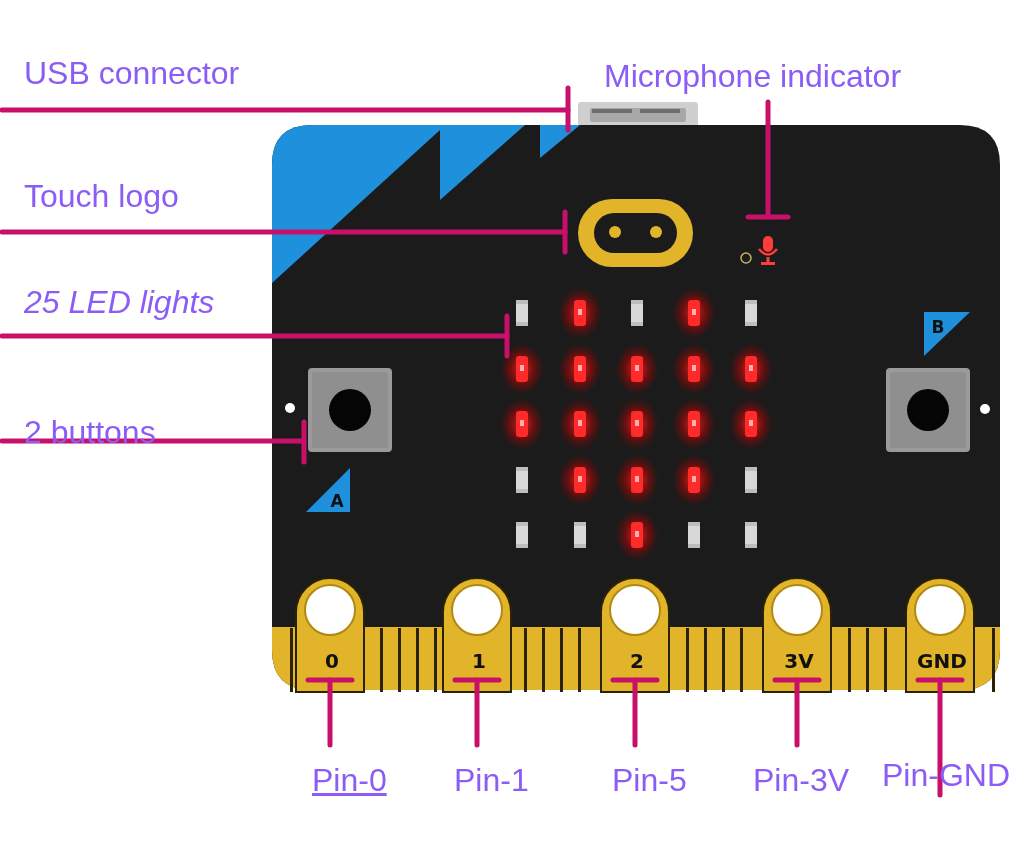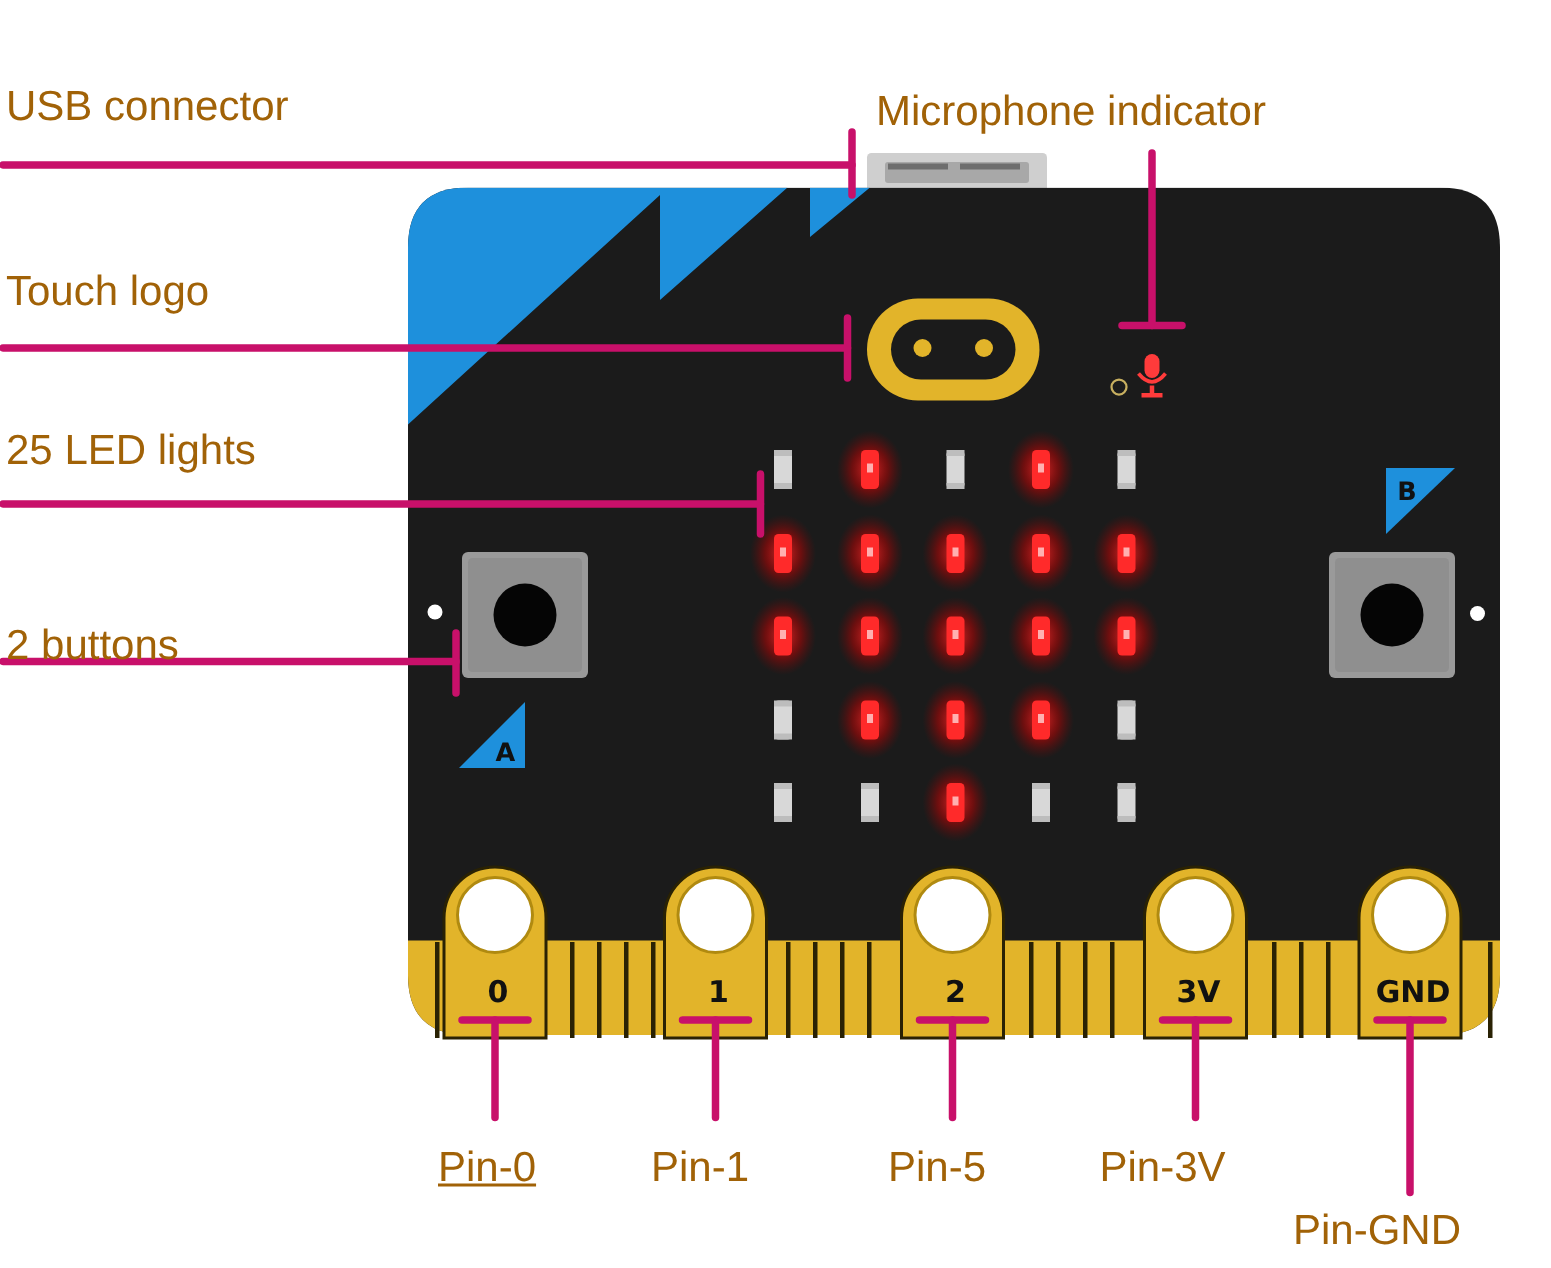--- a/index.html
+++ b/index.html
@@ -1,17 +1,17 @@
 <!DOCTYPE html>
 <html><head>
 <meta charset="utf-8">
 <style>
   html, body { margin: 0; padding: 0; background: #ffffff; }
   body { width: 1034px; height: 845px; position: relative; overflow: hidden; font-family: "Liberation Sans", "DejaVu Sans", sans-serif; }
-  .label { position: absolute; color: #a16207; font-size: 28px; white-space: nowrap; line-height: 1; }
+  .label { position: absolute; color: #8b5cf6; font-size: 32px; white-space: nowrap; line-height: 1; margin-left: 20px; }
   #diagram { position: absolute; left: 0; top: 0; }
   .pin-num { font-family: "DejaVu Sans", sans-serif; font-weight: bold; fill: #111; }
 </style>
 </head>
 <body>
 
 <svg id="diagram" width="1034" height="845" viewBox="0 0 1034 845">
   <defs>
     <radialGradient id="glow" cx="50%" cy="50%" r="50%">
       <stop offset="0%" stop-color="#ff3030" stop-opacity="0.85"></stop>
@@ -279,22 +279,22 @@
       <line x1="775" y1="680" x2="819" y2="680" stroke="#c8106a" stroke-width="5" stroke-linecap="round"></line>
       <line x1="797" y1="680" x2="797" y2="745" stroke="#c8106a" stroke-width="5" stroke-linecap="round"></line>
       <line x1="918" y1="680" x2="962" y2="680" stroke="#c8106a" stroke-width="5" stroke-linecap="round"></line>
       <line x1="940" y1="680" x2="940" y2="795" stroke="#c8106a" stroke-width="5" stroke-linecap="round"></line>
     </g>
 </svg>
 
 <div class="label" style="left:4px; top:57px;">USB connector</div>
 <div class="label" style="left:584px; top:60px;">Microphone indicator</div>
 <div class="label" style="left:4px; top:180px;">Touch logo</div>
-<div class="label" style="left:4px; top:286px;">25 LED lights</div>
+<div class="label" style="left:4px; top:286px;font-style:italic;">25 LED lights</div>
 <div class="label" style="left:4px; top:416px;">2 buttons</div>
 
 <div id="pinCaptions">
     <div class="label" style="left: 292px; top: 764px; text-decoration: underline;">Pin-0</div>
     <div class="label" style="left: 434px; top: 764px;">Pin-1</div>
     <div class="label" style="left: 592px; top: 764px;">Pin-5</div>
     <div class="label" style="left: 733px; top: 764px;">Pin-3V</div>
-    <div class="label" style="left: 862px; top: 806px;">Pin-GND</div>
+    <div class="label" style="left: 862px; top: 759px;">Pin-GND</div>
   </div>
 
 </body></html>

